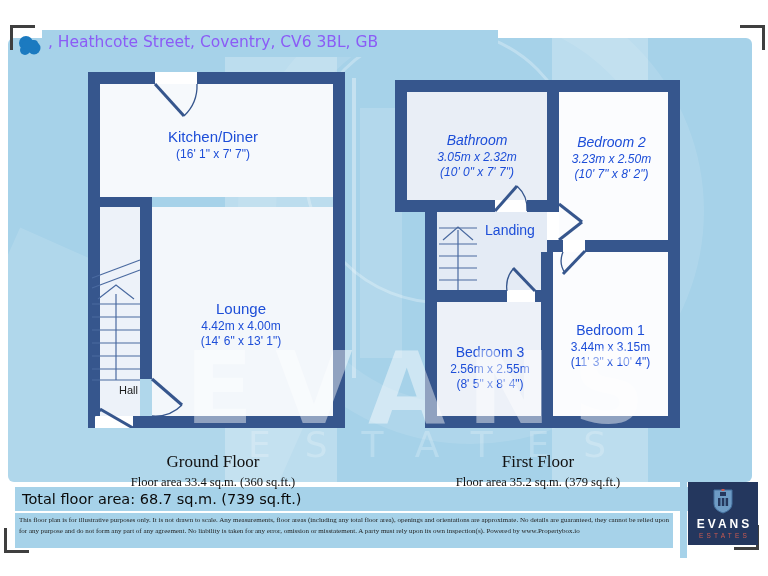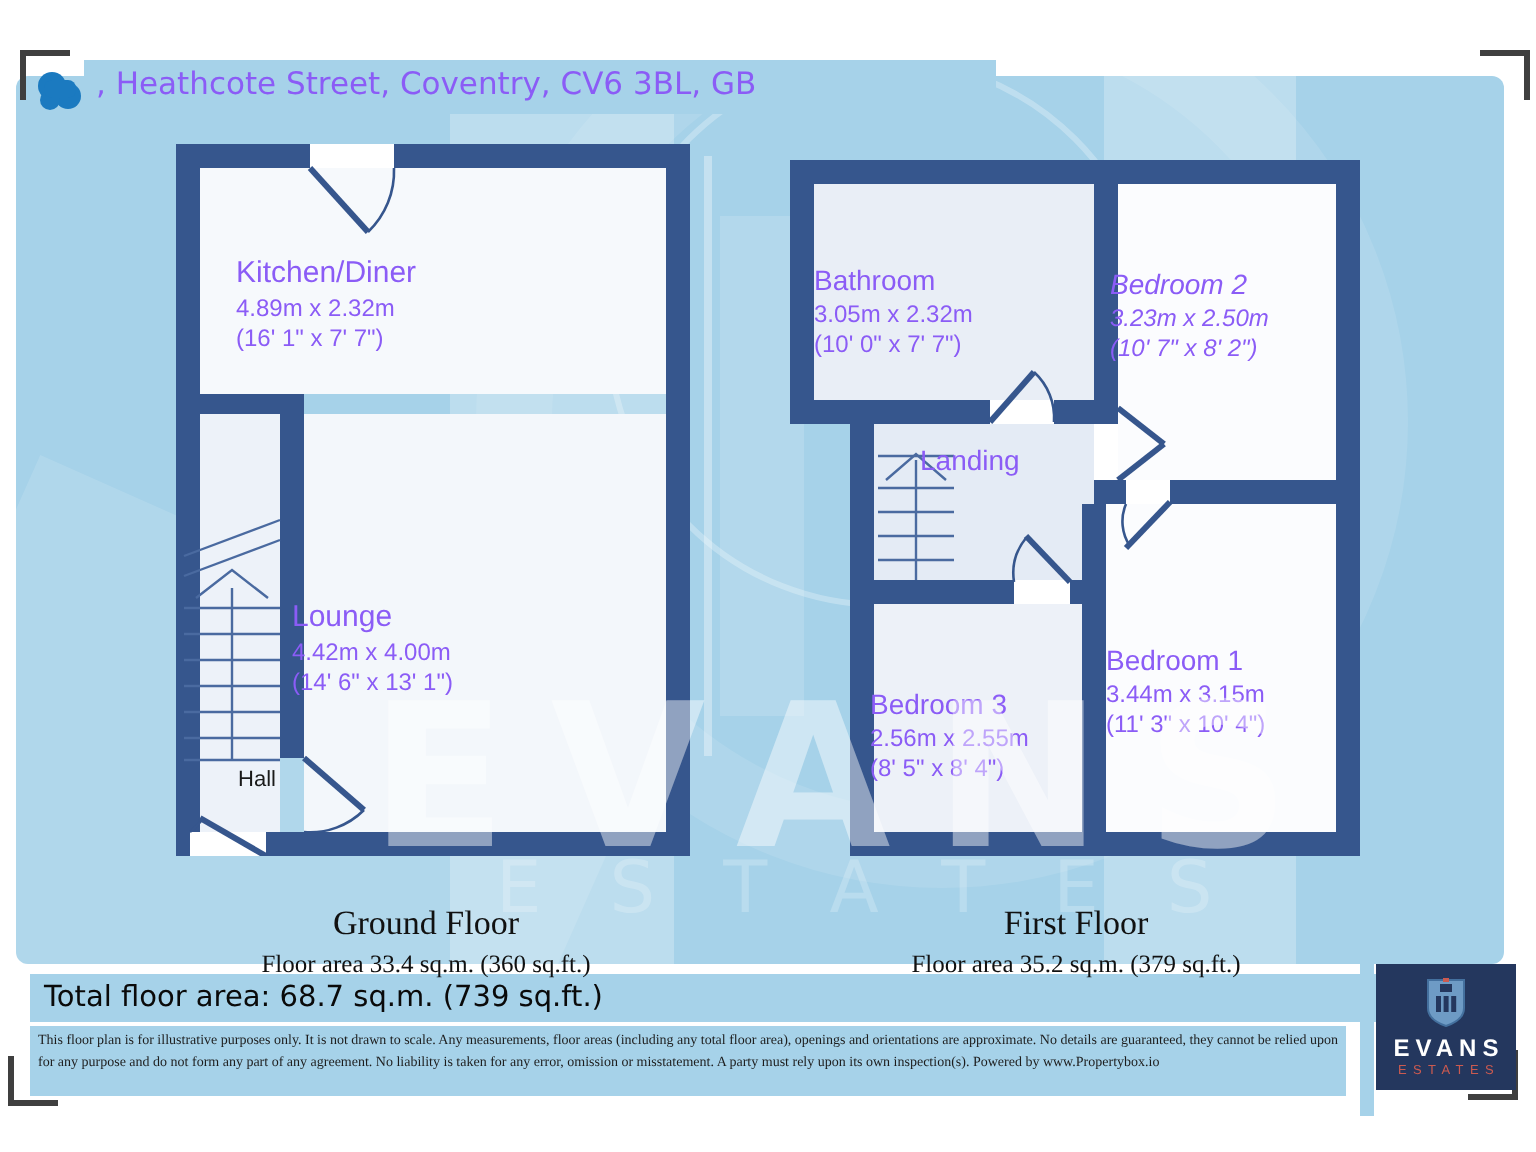--- a/index.html
+++ b/index.html
@@ -20,21 +20,21 @@
   .crn.tr{left:740px;top:25px;border-right:3px solid #3f3f3f;border-top:3px solid #3f3f3f;}
   .crn.bl{left:4px;top:528px;border-left:3px solid #3f3f3f;border-bottom:3px solid #3f3f3f;}
   .crn.br{left:734px;top:525px;border-right:3px solid #3f3f3f;border-bottom:3px solid #3f3f3f;}
   
   .title-text{left:48px;top:33px;font-family:"DejaVu Sans",sans-serif;font-size:15.5px;color:#8b5cf6;white-space:nowrap;}
   .scribble{left:17px;top:34px;}
   
   .plan{position:absolute;}
   .wall{position:absolute;background:#36568d;}
   .room{position:absolute;}
-  .roomlbl{position:absolute;text-align:left;color:#8b5cf6;line-height:1.25;}
+  .roomlbl{position:absolute;text-align:center;color:#1d4ed8;line-height:1.25;}
   .roomlbl .rname{font-size:15px;}
   .roomlbl .rdim{font-size:12px;}
   .smalllbl{position:absolute;font-size:11px;color:#1a1a1a;text-align:right;}
   .plansvg{position:absolute;left:0;top:0;pointer-events:none;}
   
   .wm1{left:185px;top:330px;font-family:"DejaVu Sans",sans-serif;font-weight:bold;font-size:100px;
        letter-spacing:22px;color:rgba(255,255,255,0.45);pointer-events:none;}
   .wm2{left:248px;top:424px;font-family:"DejaVu Sans",sans-serif;font-size:36px;
        letter-spacing:34px;color:rgba(255,255,255,0.22);pointer-events:none;}
   
@@ -119,21 +119,20 @@
         <line x1="4" y1="271" x2="52" y2="271"></line>
       <line x1="4" y1="284" x2="52" y2="284"></line>
         <line x1="4" y1="297" x2="52" y2="297"></line>
       <line x1="4" y1="308" x2="52" y2="308"></line>
       <line x1="28" y1="222" x2="28" y2="308"></line>
     </g>
   </svg>
 
   <div class="roomlbl" style="left:30px;top:56px;width:190px;">
     <div class="rname">Kitchen/Diner</div>
-    <div class="rdim">4.89m x 2.32m</div>
     <div class="rdim">(16' 1" x 7' 7")</div>
   </div>
   <div class="roomlbl" style="left:58px;top:228px;width:190px;">
     <div class="rname">Lounge</div>
     <div class="rdim">4.42m x 4.00m</div>
     <div class="rdim">(14' 6" x 13' 1")</div>
   </div>
   <div class="smalllbl" style="left:2px;top:312px;width:48px;">Hall</div>
 </div>
 
@@ -184,21 +183,21 @@
       <line x1="44" y1="148" x2="82" y2="148"></line>
       <path d="M48,160 L63,147 L78,160" fill="none"></path>
       <line x1="44" y1="164" x2="82" y2="164"></line>
         <line x1="44" y1="176" x2="82" y2="176"></line>
       <line x1="44" y1="188" x2="82" y2="188"></line>
         <line x1="44" y1="200" x2="82" y2="200"></line>
       <line x1="63" y1="150" x2="63" y2="210"></line>
     </g>
   </svg>
 
-  <div class="roomlbl" style="left:12px;top:52px;width:140px;font-size:14px;">
+  <div class="roomlbl" style="left:12px;top:52px;width:140px;font-size:14px;font-style:italic;">
     <div class="rname" style="font-size:14px;">Bathroom</div>
     <div class="rdim">3.05m x 2.32m</div>
     <div class="rdim">(10' 0" x 7' 7")</div>
   </div>
   <div class="roomlbl" style="left:160px;top:54px;width:113px;font-style:italic;">
     <div class="rname" style="font-size:14px;">Bedroom 2</div>
     <div class="rdim">3.23m x 2.50m</div>
     <div class="rdim">(10' 7" x 8' 2")</div>
   </div>
   <div class="roomlbl" style="left:65px;top:142px;width:100px;font-size:14px;">Landing</div>

